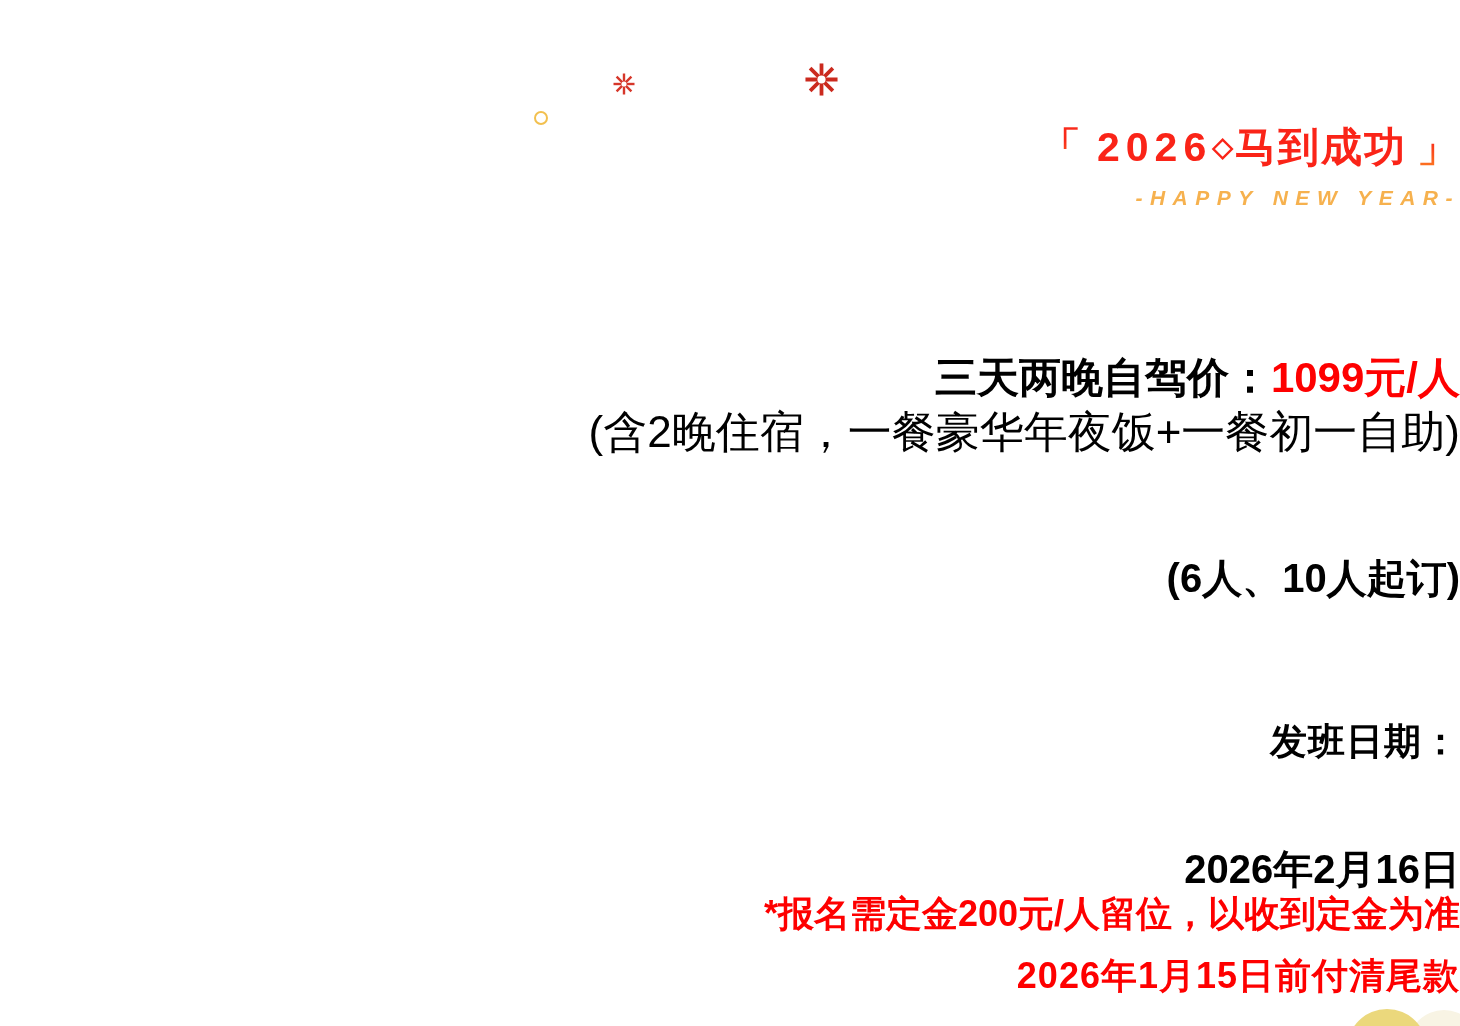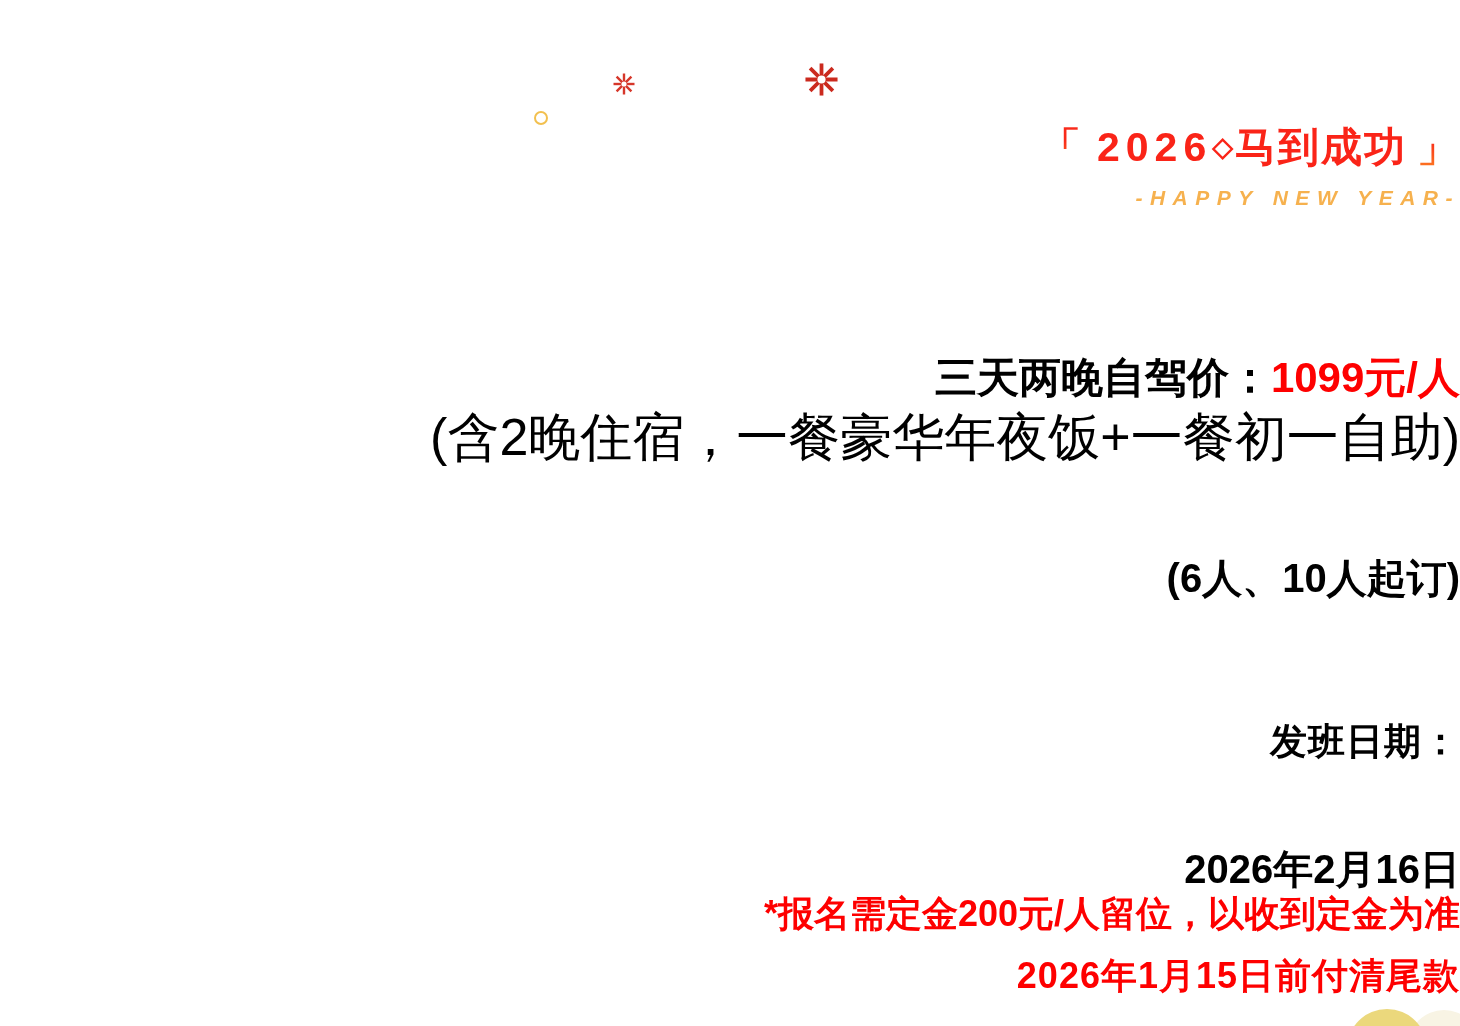--- a/index.html
+++ b/index.html
@@ -39,21 +39,21 @@
   .title .diamond { font-size: 27px; vertical-align: 5px; }
   .title .bracket-right { margin-left: 10px; }
   .subtitle {
     top: 186px;
     font-size: 21px; font-style: italic; font-weight: 600;
     letter-spacing: 7.5px; color: #F6B14E;
   }
   
   .price-line { top: 318px; font-size: 42px; font-weight: bold; color: #000000; margin-top: 32px; }
   .price-line .price-red { color: #FE0000; }
-  .includes-line { top: 403px; font-size: 52px; font-weight: 400; color: #000000; }
+  .includes-line { top: 403px; font-size: 44px; font-weight: 400; color: #000000; }
   .group-line { top: 551px; font-size: 40px; font-weight: 700; color: #000000; margin-left: 29px; }
   .depart-heading { top: 717px; font-size: 37px; font-weight: bold; color: #000000; letter-spacing: 1px; }
   .depart-date { top: 842px; font-size: 40px; font-weight: bold; color: #000000; }
   .note-1 { top: 890px; font-size: 36px; font-weight: bold; color: #FE0000; padding-left: 20px; }
   .note-2 { top: 952px; font-size: 36px; font-weight: bold; color: #FE0000; letter-spacing: 1px; }
   
   .corner-circle-pale {
     position: absolute; left: 1408px; top: 1010px;
     width: 72px; height: 72px; border-radius: 50%;
     background: #F8F4E4;

